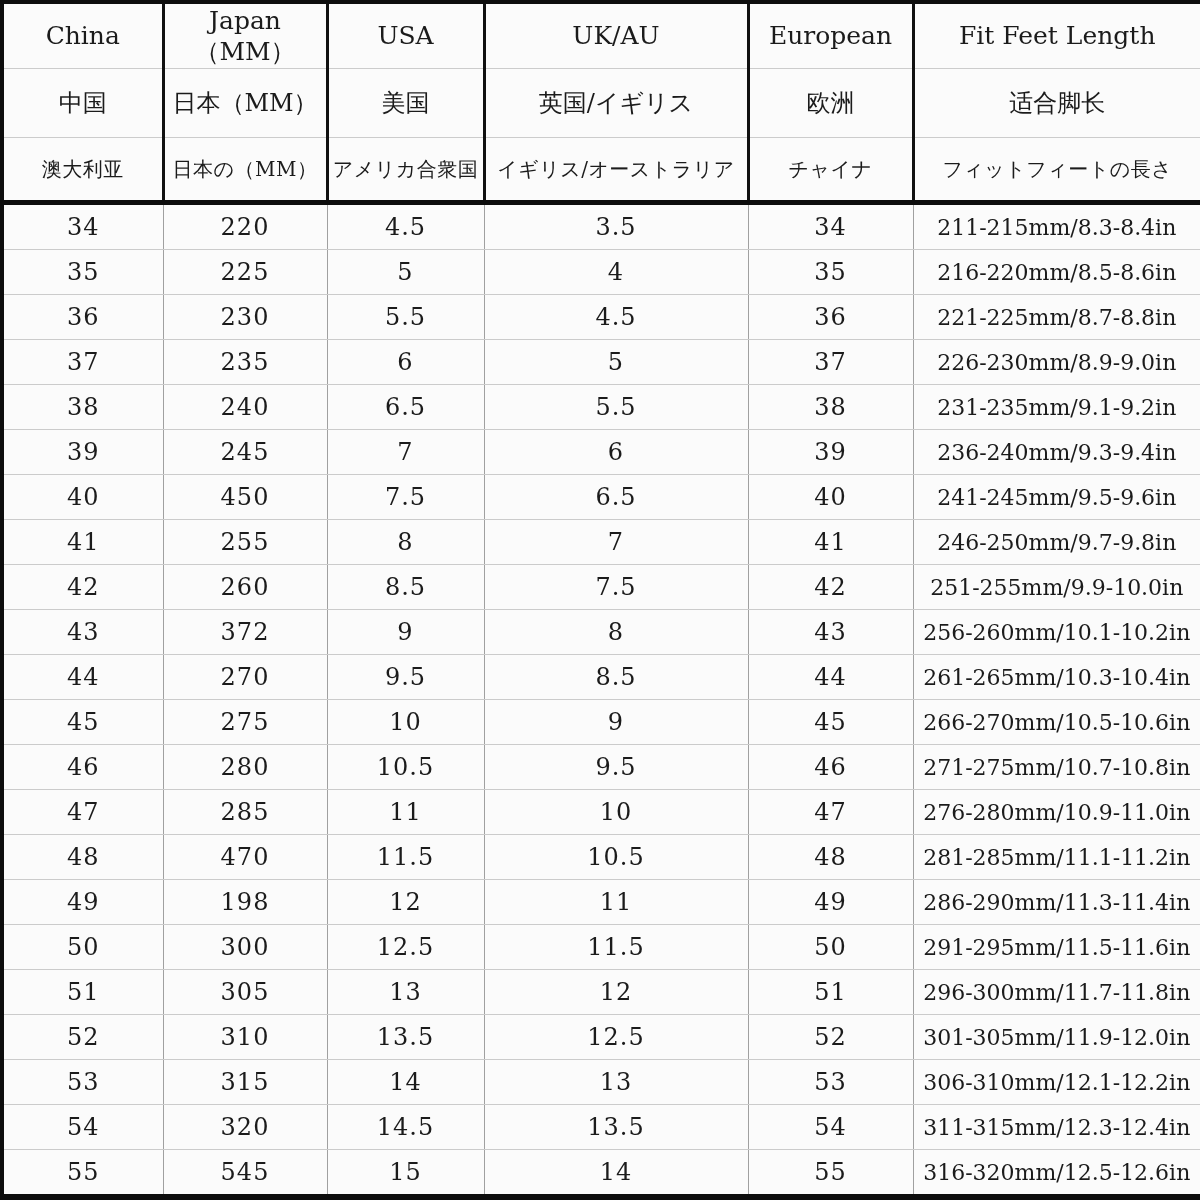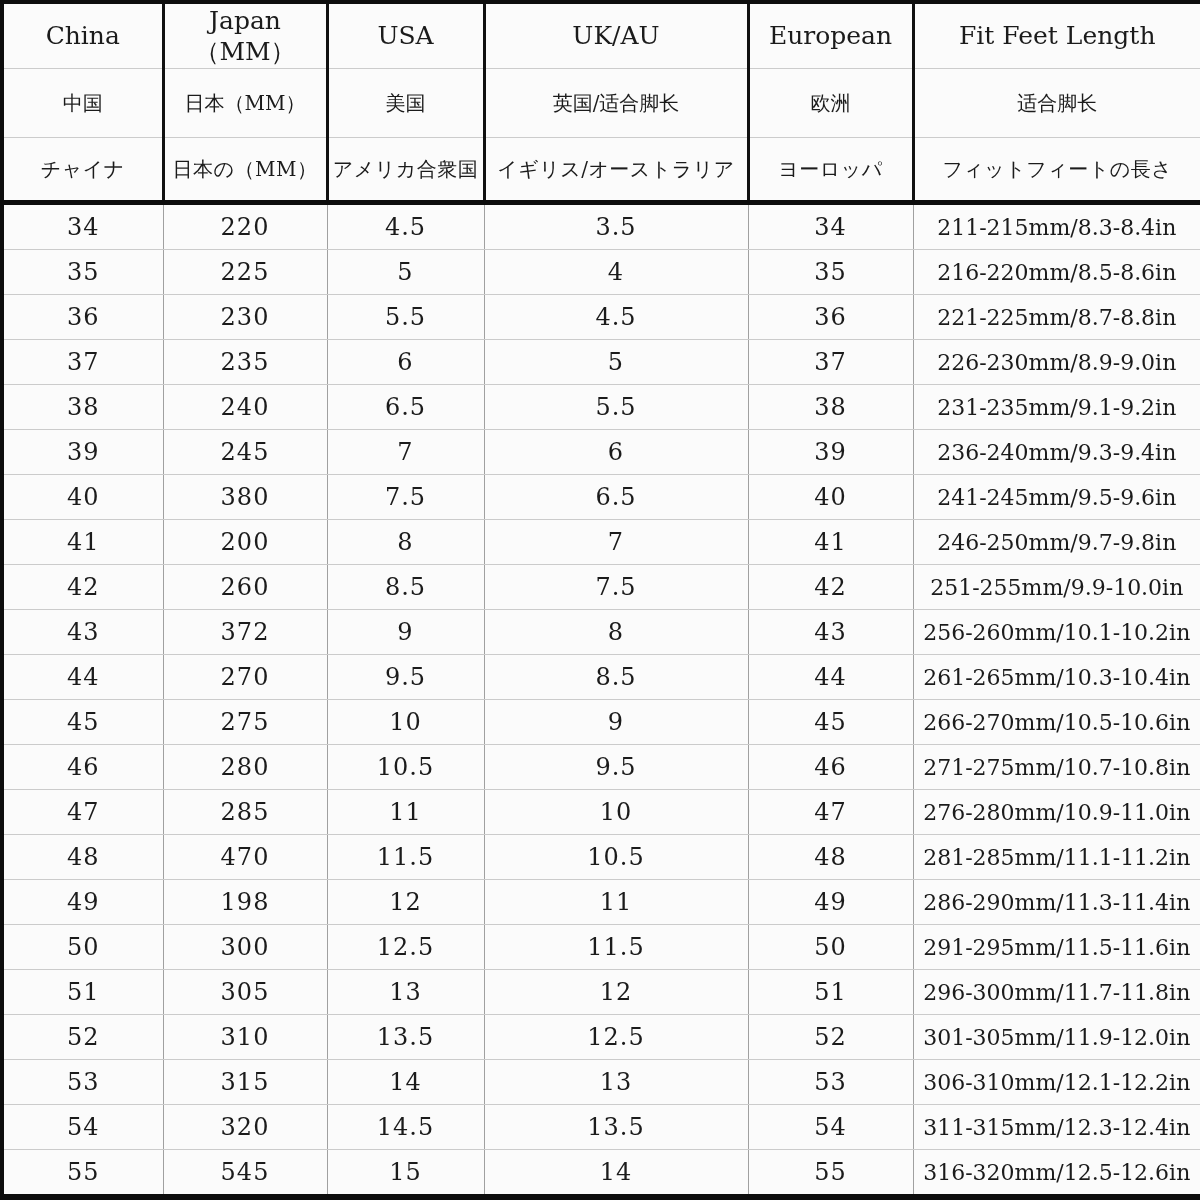--- a/index.html
+++ b/index.html
@@ -34,21 +34,21 @@
     padding: 0;
   }
   tr.h-en th {
     height: 64px;
     font-size: 25px;
     white-space: pre-line;
     line-height: 1.25;
   }
   tr.h-cn th {
     height: 68px;
-    font-size: 20px;
+    font-size: 24px;
   }
   tr.h-jp th {
     height: 62px;
     font-size: 20px;
     border-bottom: 5px solid #0d0d0d;
     letter-spacing: 0.5px;
   }
   
   tbody td {
     text-align: center;
@@ -87,30 +87,30 @@
 （MM）</th>
         <th>USA</th>
         <th>UK/AU</th>
         <th>European</th>
         <th>Fit Feet Length</th>
       </tr>
       <tr class="h-cn">
         <th>中国</th>
         <th>日本（MM）</th>
         <th>美国</th>
-        <th>英国/适合脚长</th>
+        <th>英国/イギリス</th>
         <th>欧洲</th>
         <th>适合脚长</th>
       </tr>
       <tr class="h-jp">
-        <th>チャイナ</th>
+        <th>澳大利亚</th>
         <th>日本の（MM）</th>
         <th>アメリカ合衆国</th>
         <th>イギリス/オーストラリア</th>
-        <th>ヨーロッパ</th>
+        <th>チャイナ</th>
         <th>フィットフィートの長さ</th>
       </tr>
     </thead>
     <tbody>
         <tr>
           <td>34</td>
           <td>220</td>
           <td>4.5</td>
           <td>3.5</td>
           <td>34</td>
@@ -151,29 +151,29 @@
         <tr>
           <td>39</td>
           <td>245</td>
           <td>7</td>
           <td>6</td>
           <td>39</td>
           <td class="fit-col">236-240mm/9.3-9.4in</td>
         </tr>
         <tr>
           <td>40</td>
-          <td>380</td>
+          <td>450</td>
           <td>7.5</td>
           <td>6.5</td>
           <td>40</td>
           <td class="fit-col">241-245mm/9.5-9.6in</td>
         </tr>
         <tr>
           <td>41</td>
-          <td>200</td>
+          <td>255</td>
           <td>8</td>
           <td>7</td>
           <td>41</td>
           <td class="fit-col">246-250mm/9.7-9.8in</td>
         </tr>
         <tr>
           <td>42</td>
           <td>260</td>
           <td>8.5</td>
           <td>7.5</td>

